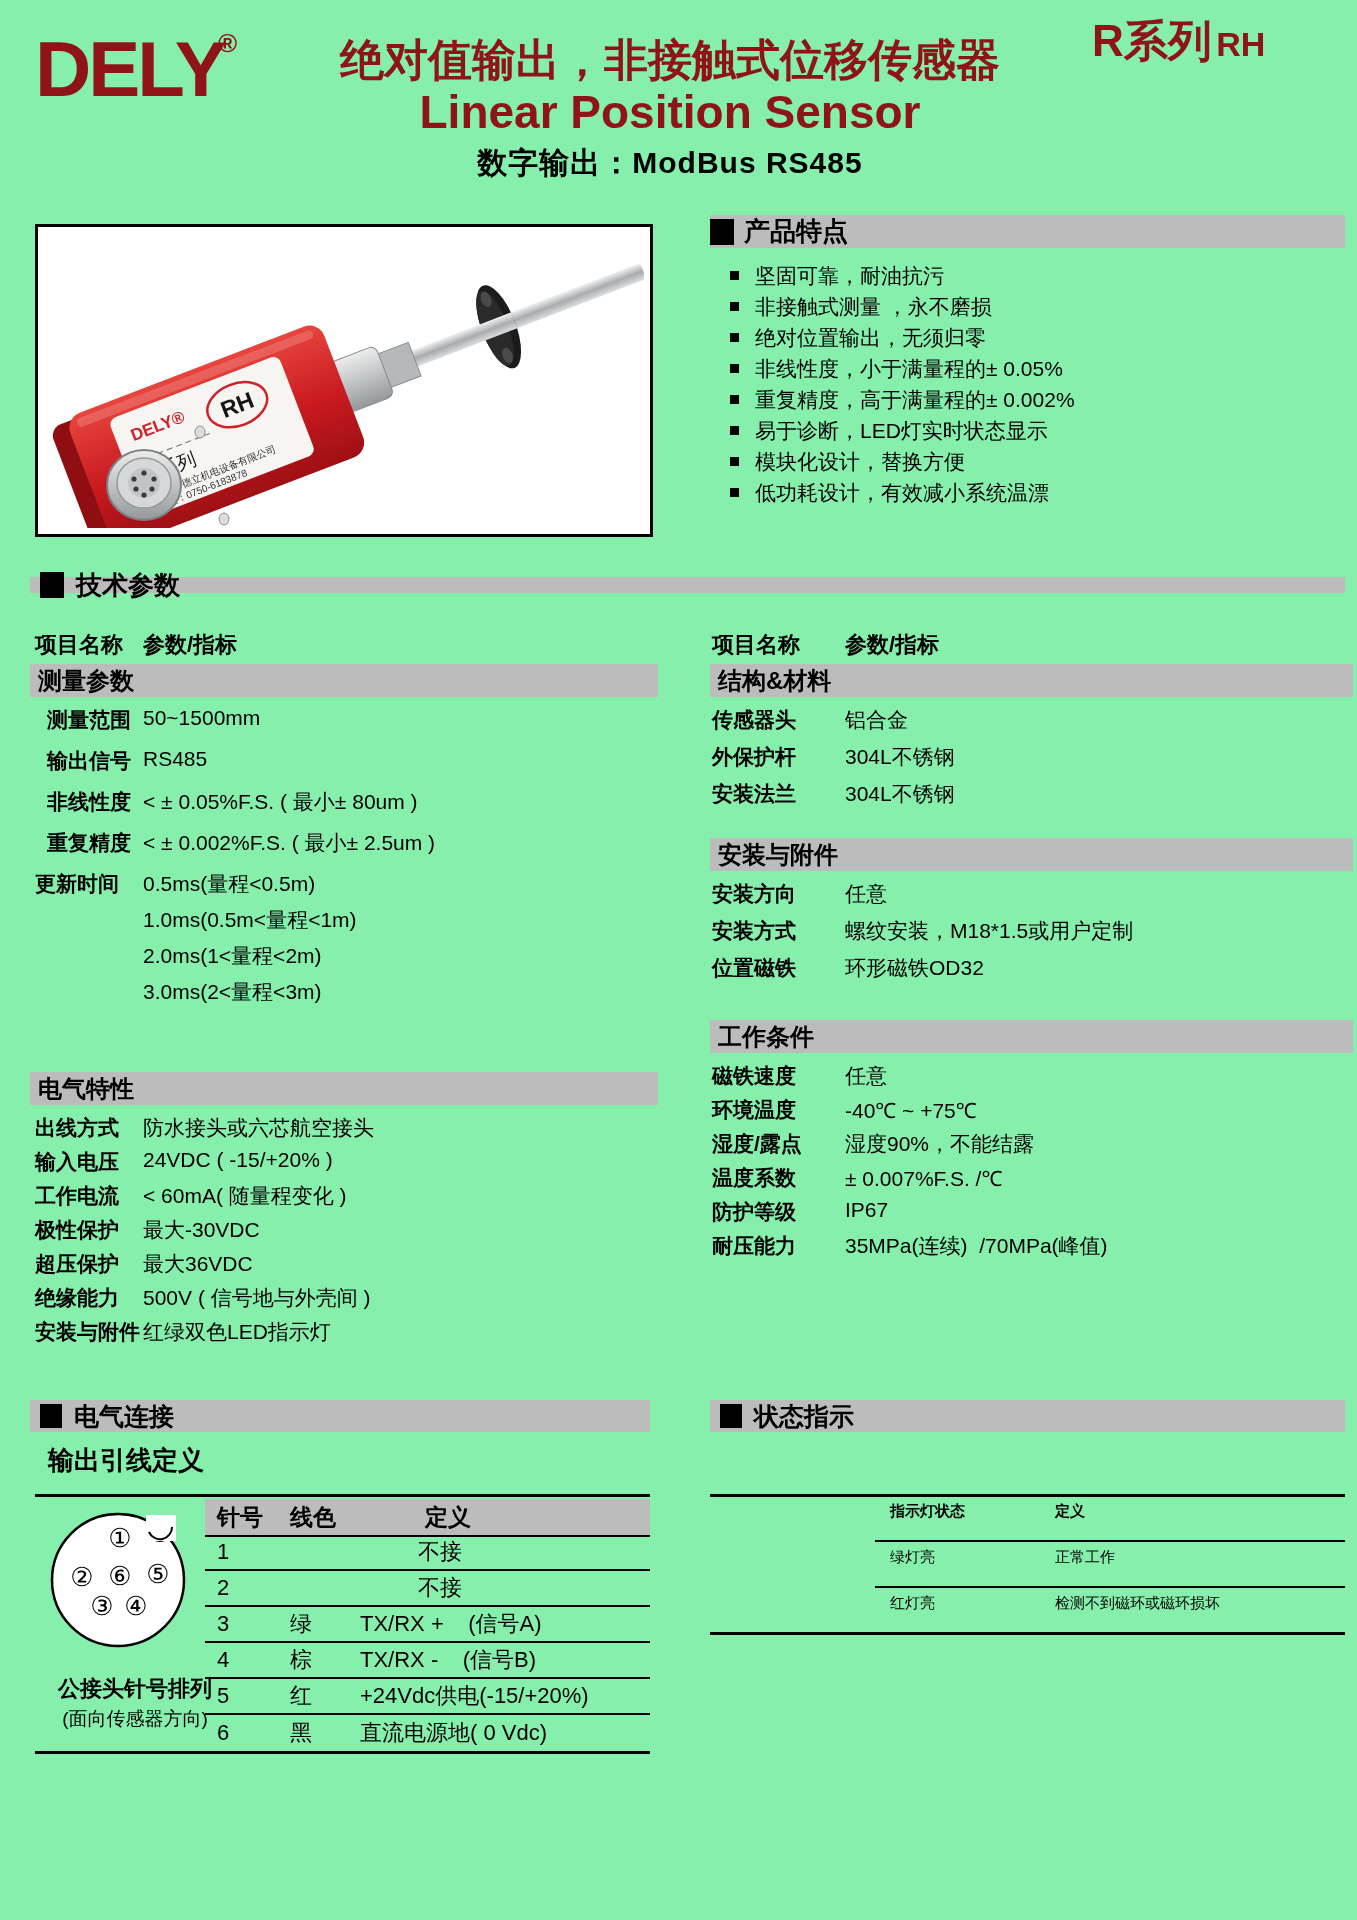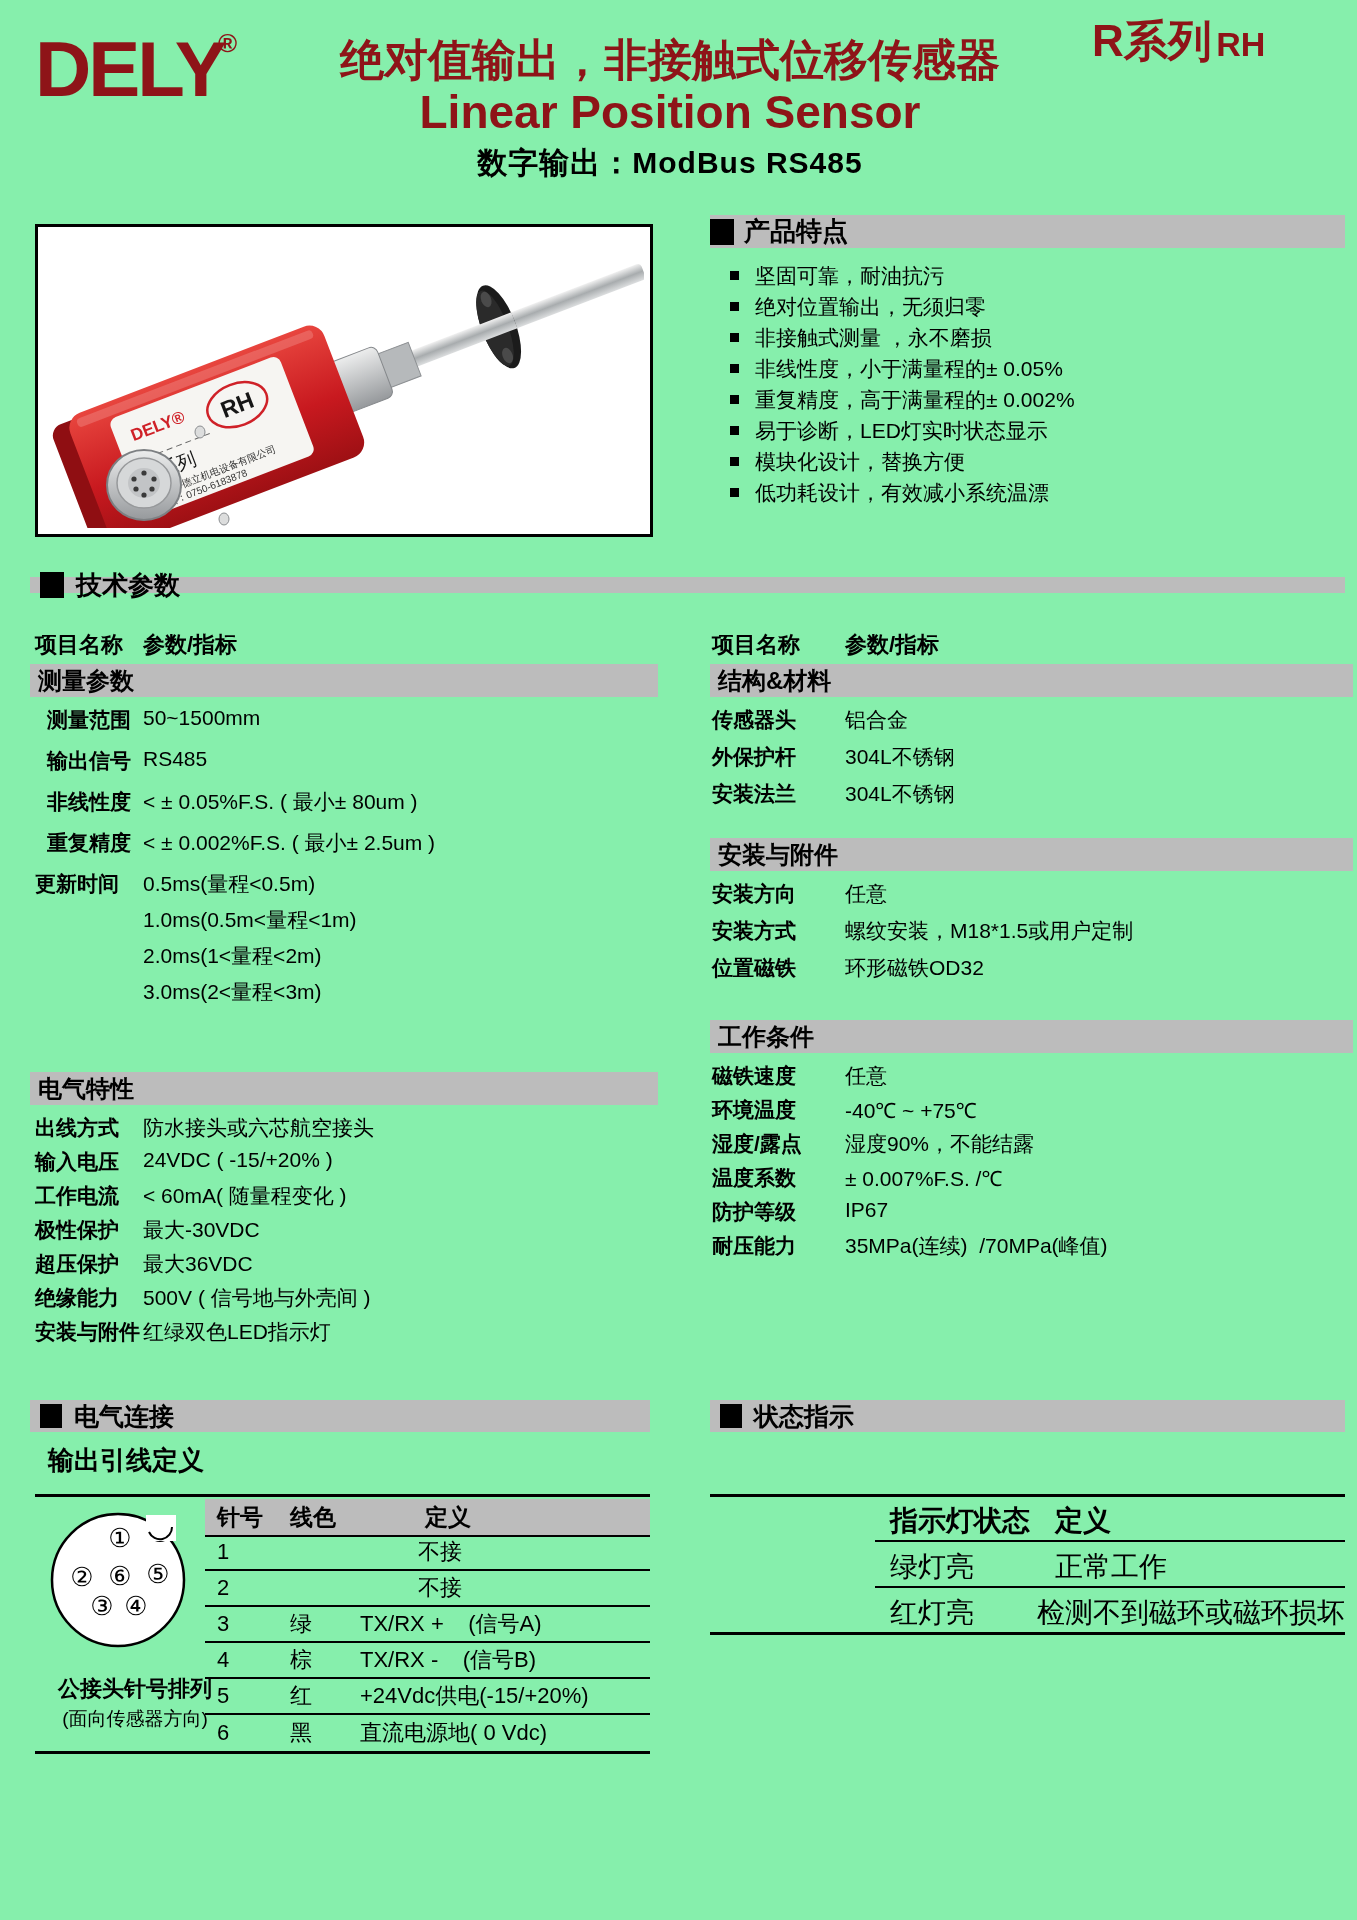--- a/index.html
+++ b/index.html
@@ -58,21 +58,21 @@
   .prow .c2{width:70px;}
   .prow .c3{white-space:pre;}
   .prow.center .c3{padding-left:58px;}
 
   
   .diagcap1{position:absolute;left:30px;top:1674px;width:210px;text-align:center;font-size:22px;font-weight:600;}
   .diagcap2{position:absolute;left:30px;top:1706px;width:210px;text-align:center;font-size:19px;font-weight:500;}
   .outdef{position:absolute;left:48px;top:1443px;font-size:26px;font-weight:600;}
 
   
-  .strow{position:absolute;left:875px;width:470px;display:flex;align-items:flex-start;font-size:28px;}
+  .strow{position:absolute;left:875px;width:470px;display:flex;align-items:flex-start;font-size:15px;}
   .strow .c1{width:180px;padding-left:15px;box-sizing:border-box;}
   .strow .c2{white-space:nowrap;}
   .strow.head{font-weight:700;}
   .strow.body{font-weight:500;}
 </style>
 </head>
 <body>
 
 <div class="page">
 
@@ -148,25 +148,25 @@
     <span class="bsq"></span>
     <span>产品特点</span>
   </div>
   <div class="feat">
     <div class="fi">
         <span class="fsq"></span>
         <span>坚固可靠，耐油抗污</span>
       </div>
     <div class="fi">
         <span class="fsq"></span>
+        <span>非接触式测量 ，永不磨损</span>
+      </div>
+    <div class="fi">
+        <span class="fsq"></span>
         <span>绝对位置输出，无须归零</span>
-      </div>
-    <div class="fi">
-        <span class="fsq"></span>
-        <span>非接触式测量 ，永不磨损</span>
       </div>
     <div class="fi">
         <span class="fsq"></span>
         <span>非线性度，小于满量程的± 0.05%</span>
       </div>
     <div class="fi">
         <span class="fsq"></span>
         <span>重复精度，高于满量程的± 0.002%</span>
       </div>
     <div class="fi">

